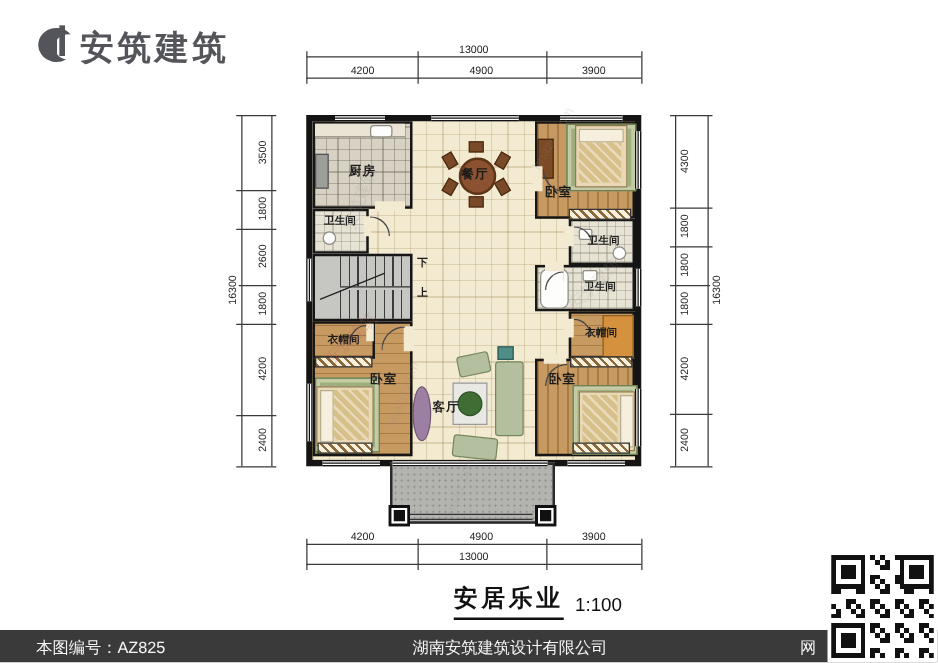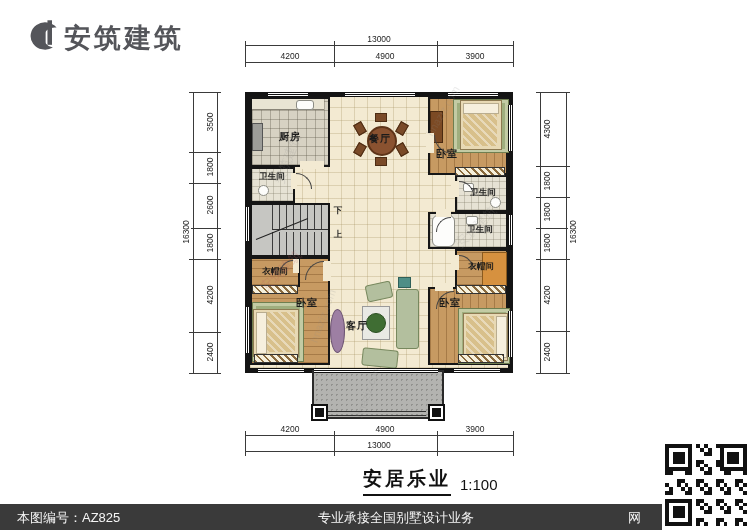--- a/index.html
+++ b/index.html
@@ -56,21 +56,21 @@
   .dim-line-v{position:absolute;width:1px;background:#3a3a3a;}
   .dim-label{position:absolute;transform:translate(-50%,-50%);font-size:8.5px;color:#1e1e1e;
     white-space:nowrap;background:#fff;padding:0 1px;}
   .dim-label.v{transform:translate(-50%,-50%) rotate(-90deg);}
   
   #title{position:absolute;left:363px;top:466px;display:flex;align-items:flex-end;gap:9px;}
   #title .zh{font-size:19px;font-weight:600;letter-spacing:3px;color:#111;
     border-bottom:2.5px solid #111;padding-bottom:2px;}
   #title .sc{font-size:15px;color:#111;padding-bottom:3px;}
   #footer{position:absolute;left:0;top:504px;width:750px;height:26px;background:#3a3a3a;}
-  #footer span{position:absolute;top:5px;font-size:13px;color:#f5f5f5;white-space:nowrap;}
+  #footer span{position:absolute;top:5px;font-size:13px;color:#f5f5f5;white-space:nowrap;margin-left:12px;}
   .wm{position:absolute;color:#8c8c8c;opacity:.18;pointer-events:none;white-space:nowrap;
     font-size:13px;z-index:8;}
   #qr{position:absolute;left:662px;top:440px;width:88px;height:90px;background:#fff;
     display:flex;align-items:center;justify-content:center;z-index:10;}
 </style>
 </head>
 <body>
 
 <div class="abs" style="left:0;top:0;width:220px;height:90px;">
   <svg class="abs" style="left:22px;top:14px;" width="40" height="38" viewBox="0 0 44 40">
@@ -270,21 +270,21 @@
 <span class="wm" style="left:340px;top:385px;transform:rotate(-70deg);font-size:11px;">hnazjz.com</span>
 <span class="wm" style="left:255px;top:262px;transform:rotate(-45deg);color:#b85c5c;opacity:.25;">安筑建筑</span>
 
 <div id="title">
   <span class="zh">安居乐业</span>
   <span class="sc">1:100</span>
 </div>
 
 <div id="footer">
   <span style="left:17px;">本图编号：AZ825</span>
-  <span style="left:318px;">专业承接全国别墅设计业务</span>
+  <span style="left:318px;">湖南安筑建筑设计有限公司</span>
   <span style="left:628px;">网</span>
 </div>
 
 <div id="qr">
   <svg id="qr-svg" width="82" height="84" viewBox="0 0 21 21" shape-rendering="crispEdges" fill="#111">
     <rect x="0" y="0" width="7" height="7"></rect>
       <rect x="1" y="1" width="5" height="5" fill="#fff"></rect>
       <rect x="2" y="2" width="3" height="3"></rect>
     <rect x="14" y="0" width="7" height="7"></rect>
       <rect x="15" y="1" width="5" height="5" fill="#fff"></rect>

